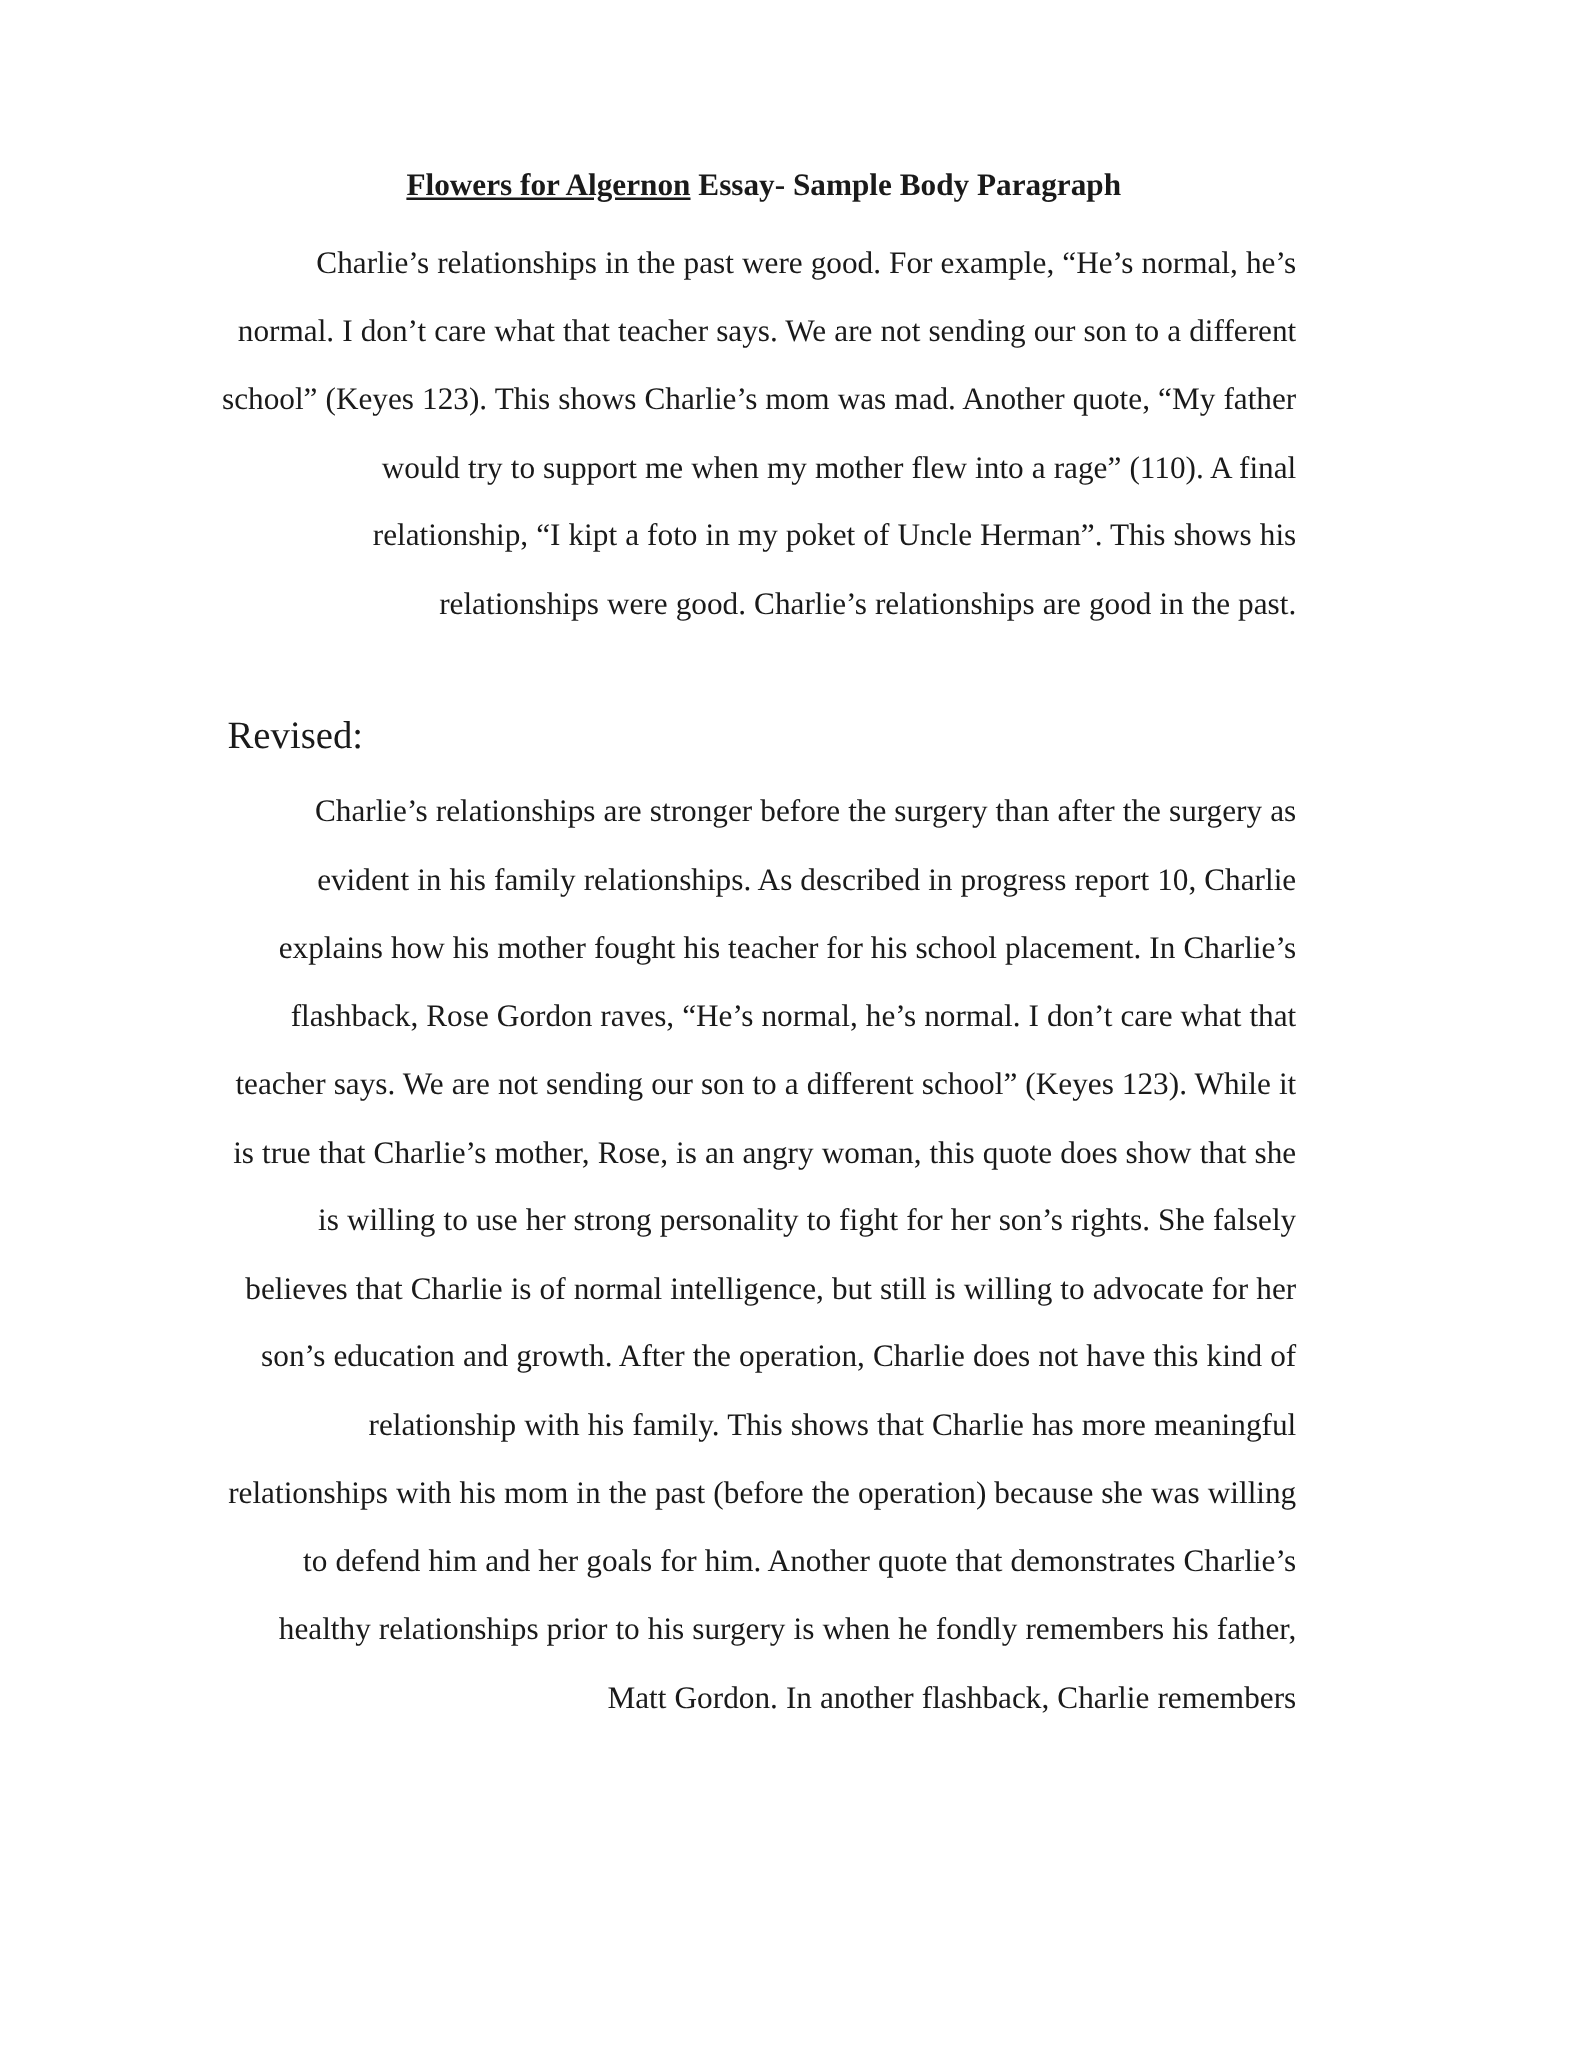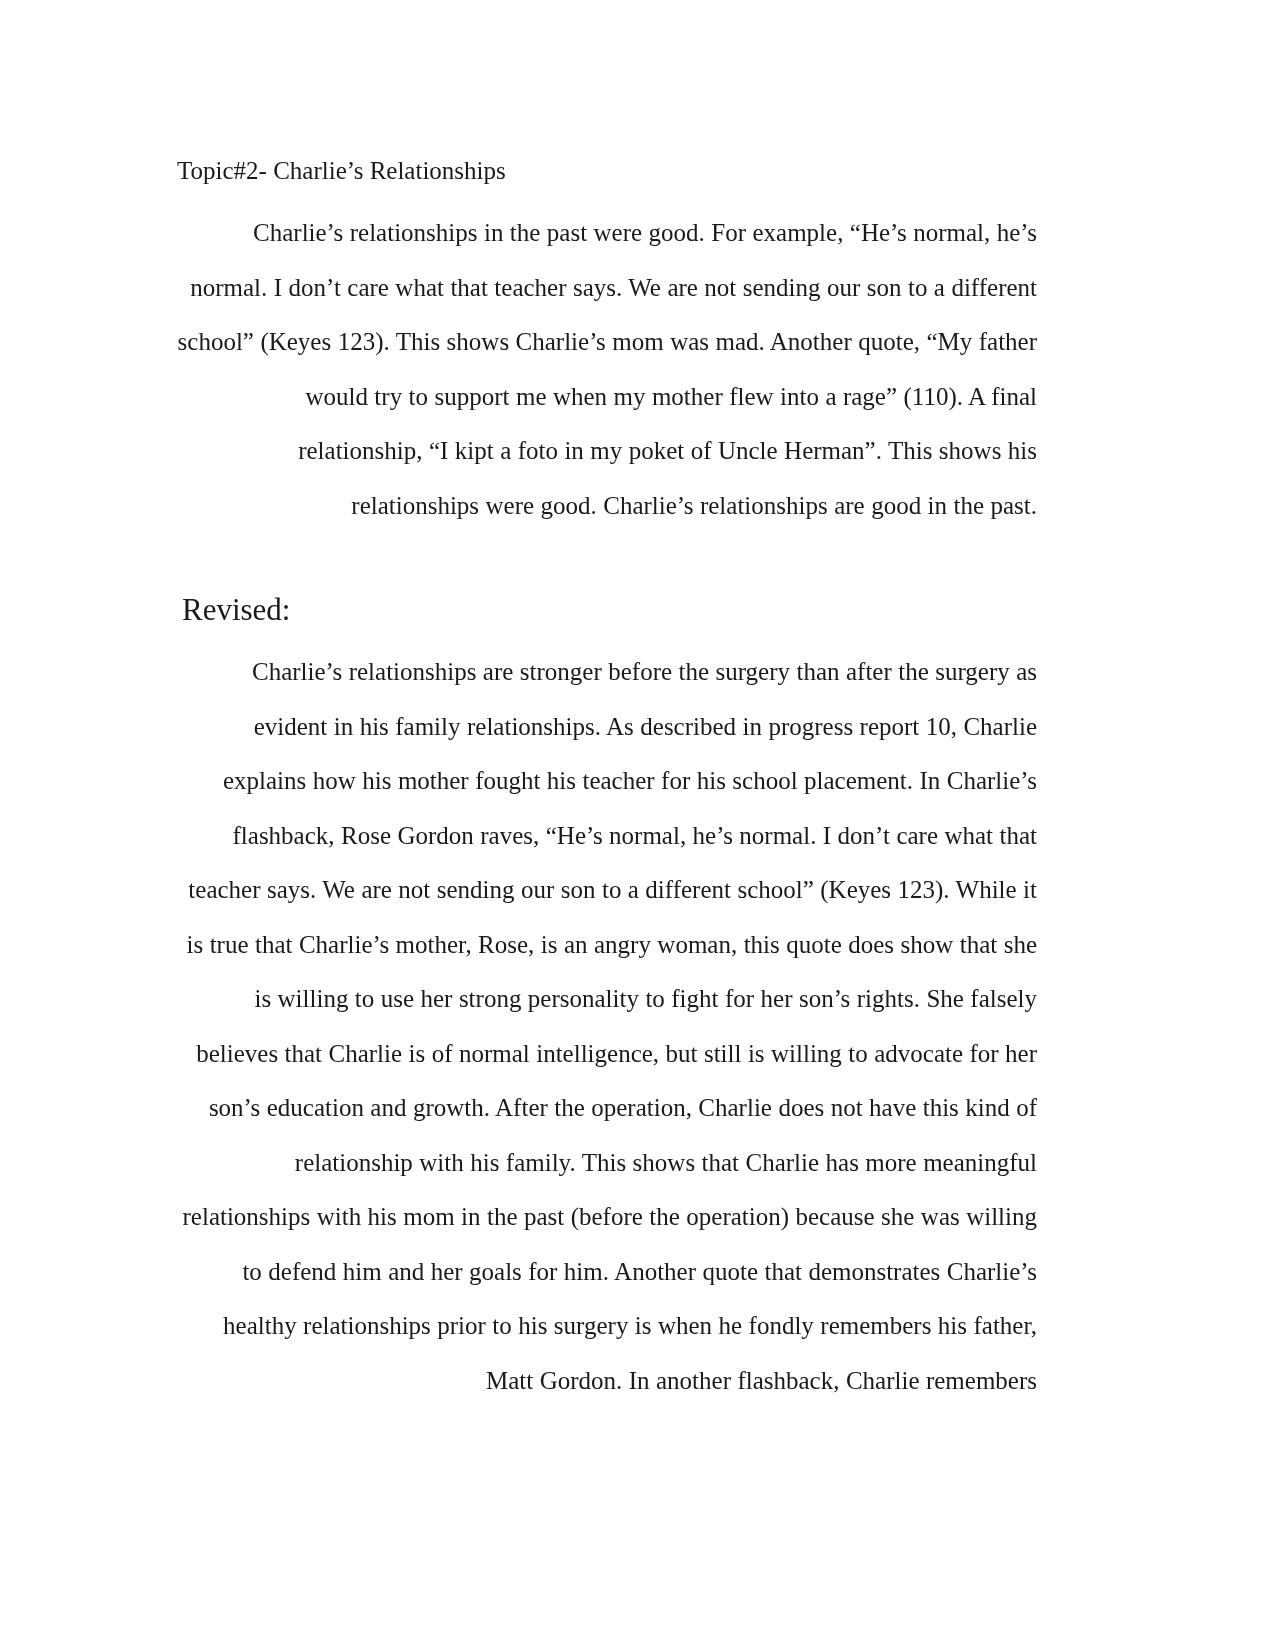--- a/index.html
+++ b/index.html
@@ -60,22 +60,22 @@
   }
   .spacer-revised { height: 55px; }
   .para-block { margin-top: 18px; }
 </style>
 </head>
 <body>
 
 <div class="page">
   <div class="content">
 
+    <h1 class="doc-title"><span class="underlined">Flowers for Algernon</span><span> Essay- Sample Body Paragraph</span></h1>
 
-    <p class="subhead">Topic#2- Charlie’s Relationships</p>
 
 
     <div class="para-block">
       <p class="para">Charlie’s relationships in the past were good.  For example, “He’s normal, he’s normal.  I don’t care what that teacher says.  We are not sending our son to a different school” (Keyes 123).  This shows Charlie’s mom was mad.  Another quote, “My father would try to support me when my mother flew into a rage” (110).  A final relationship, “I kipt a foto in my poket of Uncle Herman”.  This shows his relationships were good.  Charlie’s relationships are good in the past.</p>
     </div>
 
     <div class="spacer-revised"></div>
 
     <p class="label-revised">Revised:</p>
 

